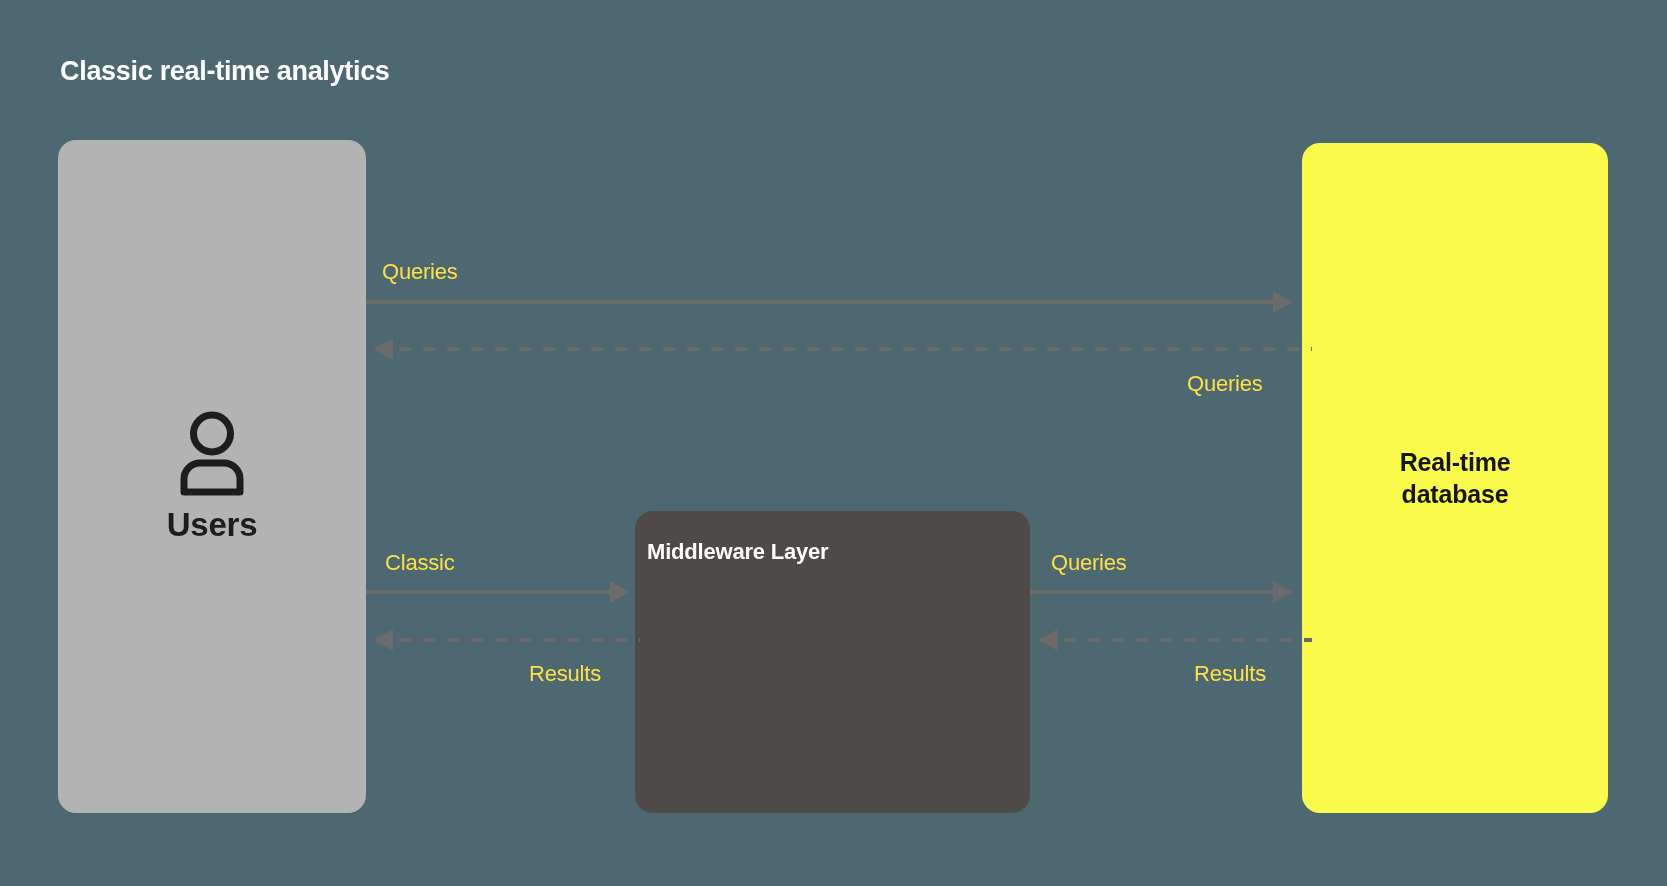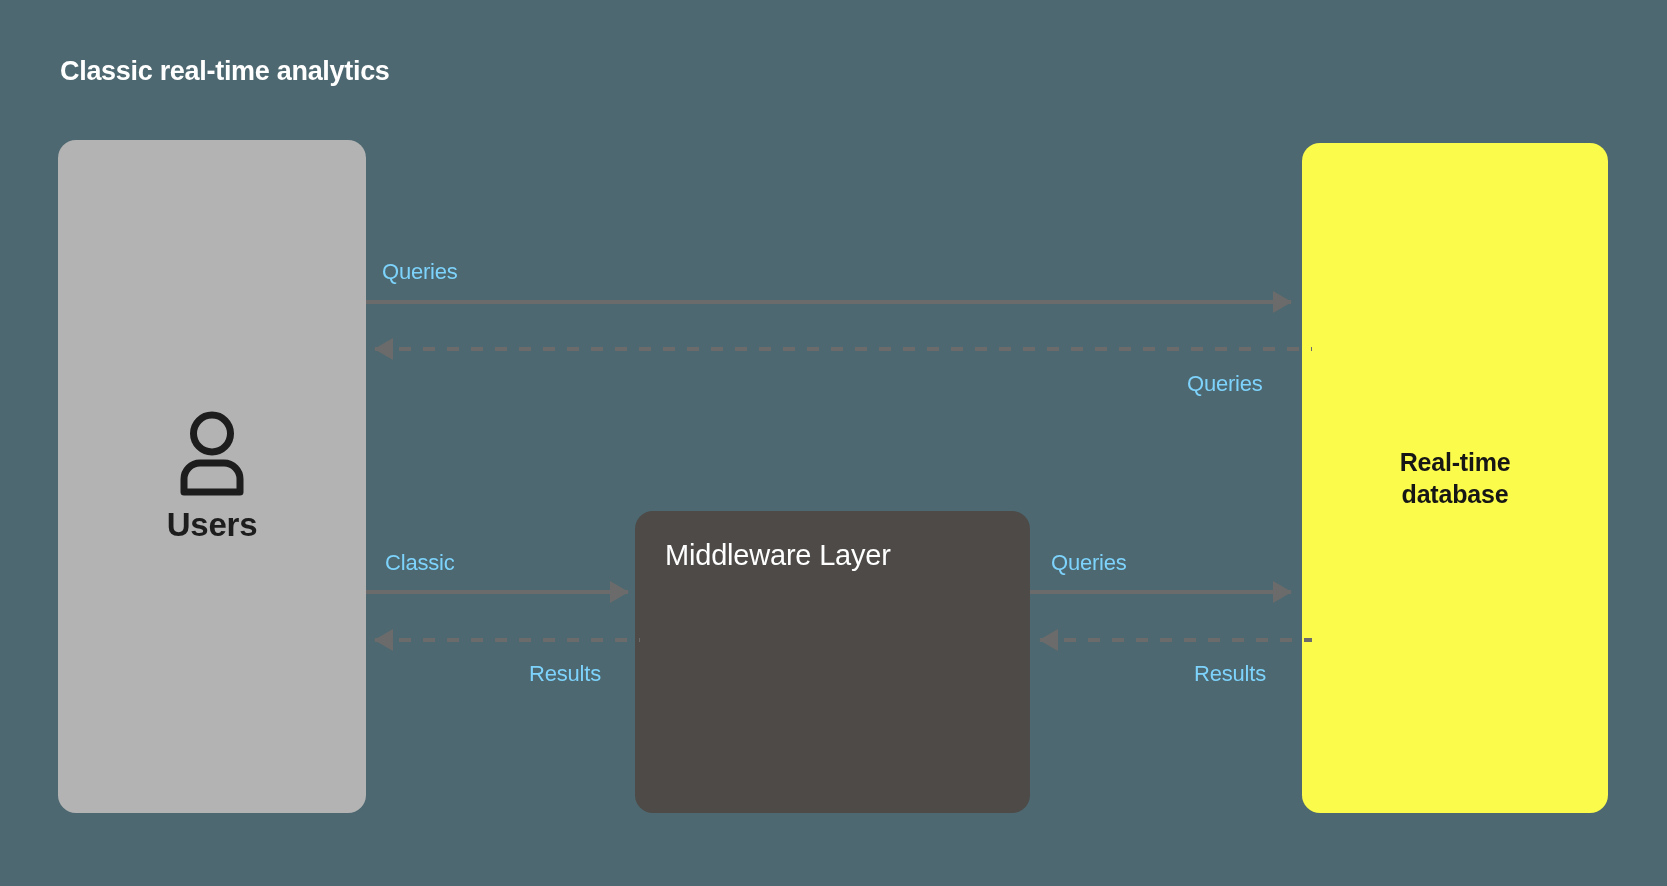--- a/index.html
+++ b/index.html
@@ -63,24 +63,24 @@
 
   #middleware-node {
     left: 635px;
     top: 511px;
     width: 395px;
     height: 302px;
     background: #4d4a47;
   }
   #middleware-label {
     position: absolute;
-    left: 30px;
+    left: 12px;
     top: 28px;
-    font-size: 29px;
-    font-weight: normal;
+    font-size: 22px;
+    font-weight: bold;
     color: #ffffff;
     letter-spacing: -0.2px;
     white-space: nowrap;
   }
 
   #database-node {
     left: 1302px;
     top: 143px;
     width: 306px;
     height: 670px;
@@ -135,21 +135,21 @@
   }
   .arrow-left {
     left: -1px;
     border-right: 19px solid #6b6b6b;
   }
 
   
   .edge-label {
     position: absolute;
     font-size: 22px;
-    color: #7dd3fc;
+    color: #fde047;
     letter-spacing: -0.2px;
     white-space: nowrap;
   }
 </style>
 </head>
 <body>
 
 <div id="canvas">
 
   <div id="diagram-title">Classic real-time analytics</div>

